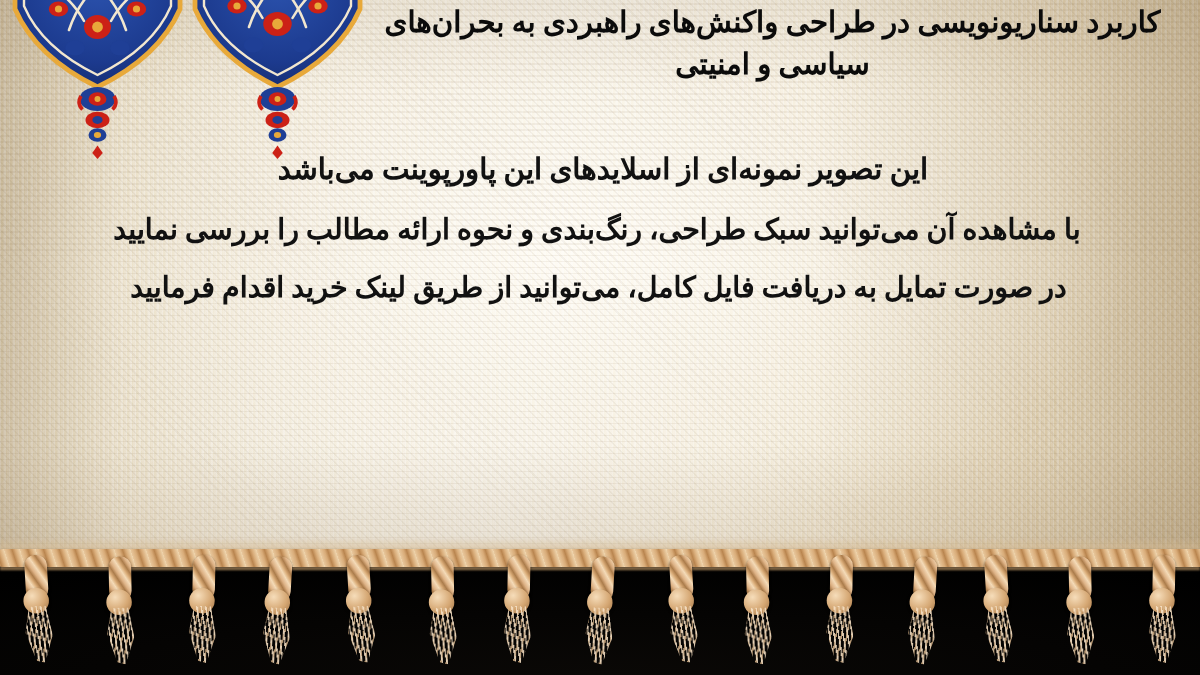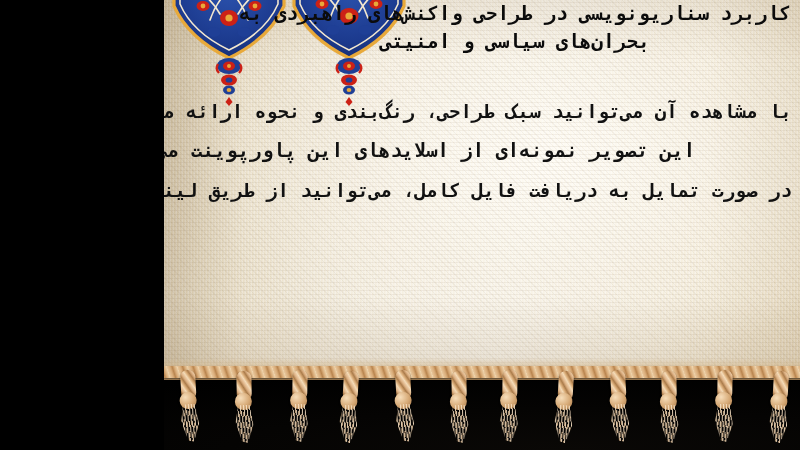--- a/index.html
+++ b/index.html
@@ -3,24 +3,24 @@
 <meta charset="utf-8">
 <title>Persian Carpet Slide</title>
 <style>
   html, body {
     margin: 0;
     padding: 0;
     background: #000;
   }
   #slide {
     position: relative;
-    width: 636px;
+    width: 800px;
     height: 450px;
     overflow: hidden;
-    font-family: Liberation Mono, monospace;
+    font-family: Liberation Serif, serif;
     background: #86efac;
     direction: rtl;
   }
 
   
   .field {
     position: absolute;
     left: 0; top: 0;
     width: 800px;
     height: 380px;
@@ -321,22 +321,22 @@
     <ellipse cx="15" cy="24" rx="8" ry="5.5" fill="#cc2116"></ellipse>
     <ellipse cx="15" cy="24" rx="3.4" ry="2.6" fill="#1f3f96"></ellipse>
     <ellipse cx="15" cy="34" rx="6" ry="4.5" fill="#1f3f96"></ellipse>
     <ellipse cx="15" cy="34" rx="2.4" ry="2" fill="#e8a93a"></ellipse>
     <path d="M15 41 L18.5 46 L15 50 L11.5 46 Z" fill="#cc2116"></path>
   </svg>
 
   <div class="title">کاربرد سناریونویسی در طراحی واکنش‌های راهبردی به بحران‌های سیاسی و امنیتی</div>
 
   <div class="body-block">
+    <div class="body-line l1">این تصویر نمونه‌ای از اسلایدهای این پاورپوینت می‌باشد</div>
     <div class="body-line l2">با مشاهده آن می‌توانید سبک طراحی، رنگ‌بندی و نحوه ارائه مطالب را بررسی نمایید</div>
-    <div class="body-line l1">این تصویر نمونه‌ای از اسلایدهای این پاورپوینت می‌باشد</div>
     <div class="body-line l3">در صورت تمایل به دریافت فایل کامل، می‌توانید از طریق لینک خرید اقدام فرمایید</div>
   </div>
 
   <div class="black-band"></div>
   <div class="band-edge"></div>
   <div class="cord"></div>
   <div id="fringe">
       <div class="tassel" style="left: 13.6667px; top: 370px; transform: rotate(-3.3deg);">
         <div class="knot"></div>
         <div class="knot2"></div>

